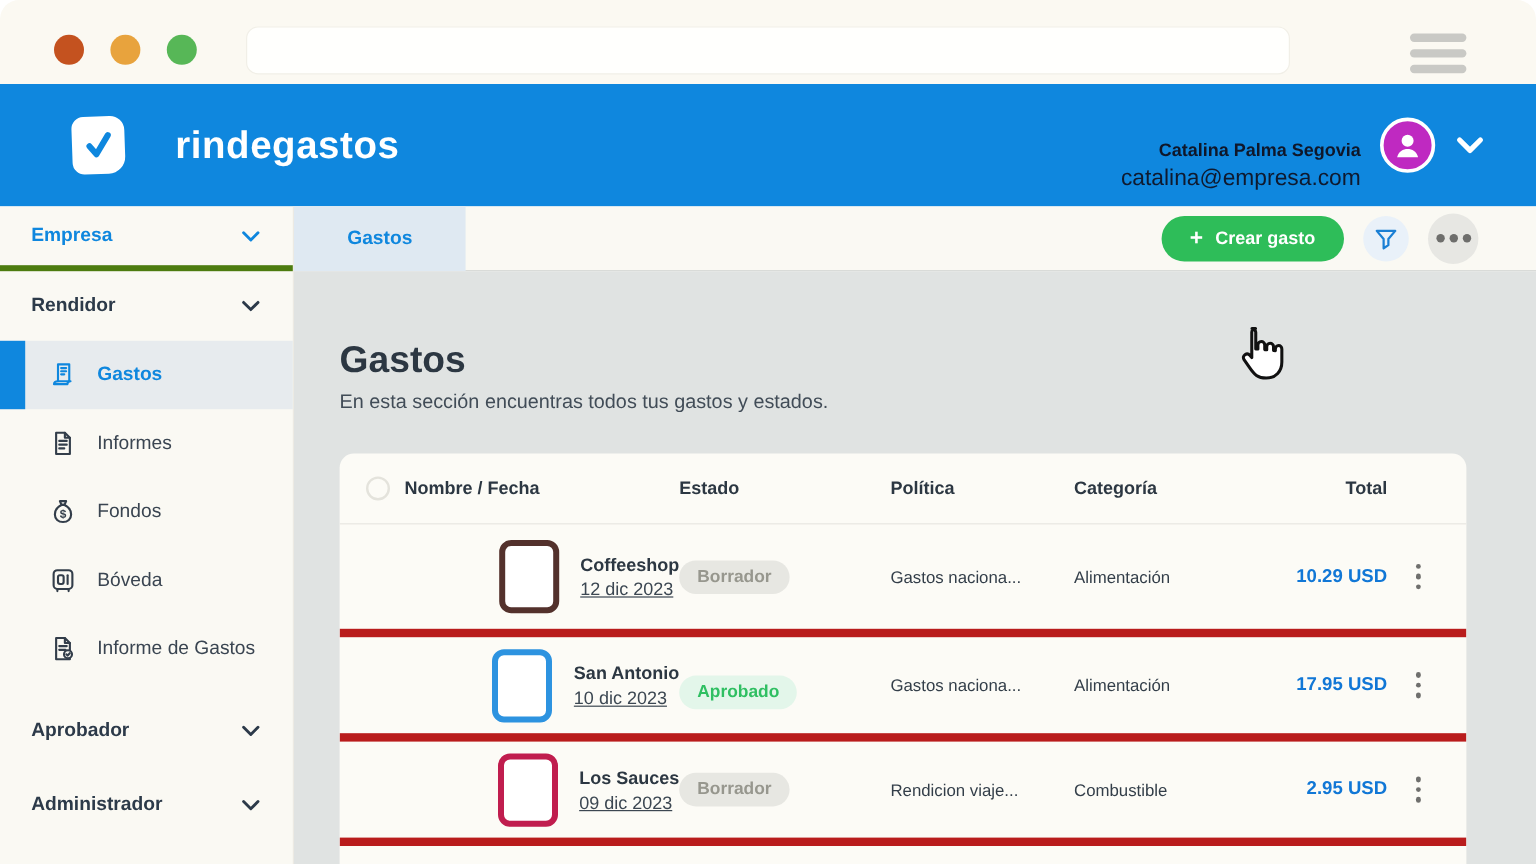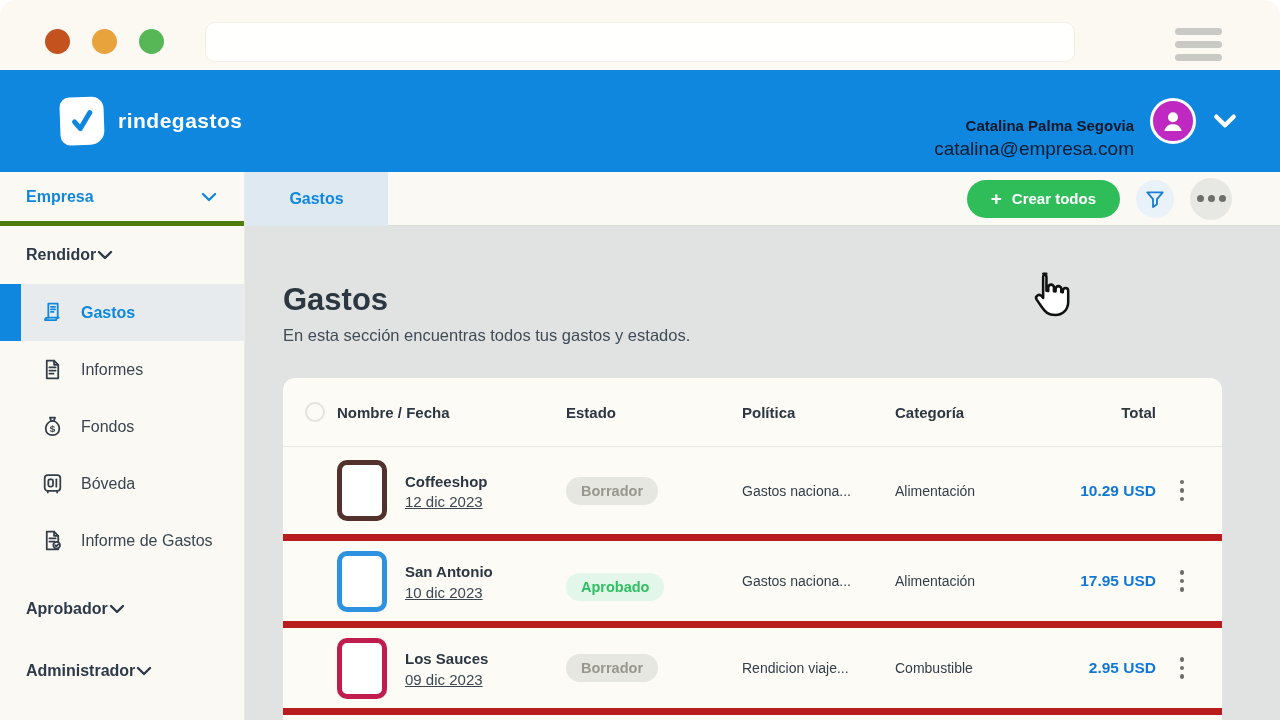--- a/index.html
+++ b/index.html
@@ -19,37 +19,37 @@
   .hamburger { position:absolute; right:58px; top:28px; width:47px; height:33px;
     display:flex; flex-direction:column; justify-content:space-between; }
   .hamburger span { display:block; height:7px; border-radius:4px; background:#c9c9c5; }
 
   
   .app-header { position:absolute; top:70px; left:0; width:1280px; height:102px;
     background:var(--brand-blue); display:flex; align-items:center; }
   .logo { display:flex; align-items:center; gap:14px; margin-left:60px; }
   .logo-mark { width:44px; height:48px; background:#fff; border-radius:10px 12px 14px 10px;
     display:flex; align-items:center; justify-content:center; transform:rotate(-2deg); }
-  .brand { color:#fff; font-size:21px; font-weight:800; letter-spacing:0.5px; }
+  .brand { color:#fff; font-size:32px; font-weight:800; letter-spacing:0.5px;margin-left:28px; }
   .header-right { margin-left:auto; margin-right:42px; display:flex; align-items:center; gap:16px; }
   .user-info { text-align:right; color:#0f172a; line-height:1.35;margin-top:35px; }
   .user-name { font-size:15px; font-weight:800; }
   .user-email { font-size:19px; font-weight:400; opacity:0.97; }
   .avatar { width:46px; height:46px; border-radius:50%; background:var(--magenta);
     border:3px solid #fff; display:flex; align-items:center; justify-content:center; }
   .header-chevron { color:#fff; display:flex; }
 
   
   .sidebar { position:absolute; top:172px; left:0; width:245px; bottom:0;
     background:#faf9f3; border-right:1px solid #eceae3; }
   .side-row { display:flex; align-items:center; }
   .empresa { height:54px; padding:0 26px; border-bottom:5px solid #4d7c0f;
     color:var(--brand-blue); font-weight:800; font-size:16px; justify-content:space-between; }
   .section-head { padding:0 26px; color:#2c3a49; font-weight:800; font-size:16px;
-    justify-content:flex-start; }
+    justify-content:space-between; }
   .section-head.rendidor { height:58px; }
   .section-head.aprobador { height:48px; margin-top:16px; }
   .section-head.administrador { height:48px; margin-top:14px; }
   .chev { display:flex; color:#2c3a49; }
   .empresa .chev { color:var(--brand-blue); }
   .side-item { height:57px; padding-left:40px; gap:16px; color:#3a4551; font-size:16px;
     cursor:pointer; position:relative; }
   .side-item .sicon { display:flex; color:#333e4a; }
   .side-item.active { background:#e7ebee; color:var(--brand-blue); font-weight:700; }
   .side-item.active .sicon { color:var(--brand-blue); }
@@ -76,27 +76,27 @@
 
   
   .content { position:absolute; top:226px; left:245px; right:0; bottom:0; background:#e0e3e2; }
   .page-title { margin:56px 0 8px 38px; font-size:31px; font-weight:800; color:#2c3742; }
   .page-subtitle { margin-left:38px; font-size:16.5px; color:#414c57; }
 
   .card { position:absolute; left:38px; top:152px; width:939px; height:400px;
     background:#fcfbf6; border-radius:12px; overflow:hidden; }
   .trow { display:grid; grid-template-columns:32px 229px 176px 153px 164px 1fr 36px;
     align-items:center; padding:0 18px 0 22px; }
-  .thead { height:69px; border-bottom:1px solid #e8e7e1; font-size:15px; font-weight:700; color:#2c3742; }
+  .thead { height:59px; border-bottom:1px solid #e8e7e1; font-size:15px; font-weight:700; color:#2c3742; }
   .cb-circle { width:20px; height:20px; border-radius:50%; border:2px solid #e4e3dc; background:transparent; }
   .th-total, .cell-total { text-align:right; padding-right:12px; }
 
   .row { height:87px; }
   .row + .row, .row-partial { border-top:7px solid #b91c1c; }
-  .name-cell { display:flex; align-items:center; gap:18px; }
+  .name-cell { display:flex; align-items:center; gap:18px;justify-content:flex-end; }
   .thumb { width:50px; height:61px; border:5px solid #555; border-radius:10px; background:#fff;
     padding:6px 4px 3px; }
   .paper { width:100%; height:100%;
     background:repeating-linear-gradient(to bottom, transparent 0 4px, #cccccc 4px 6px); }
   .nm { font-size:15px; font-weight:800; color:#2c3742; line-height:1.5; }
   .dt { font-size:15px; color:#3c4752;text-decoration:underline; }
   .badge { display:inline-block; padding:6px 15px; border-radius:15px; font-size:14.5px; font-weight:600; }
   .badge.draft { background:#e7e7e2; color:#97978e; }
   .badge.approved { background:#e3f6ea; color:#2fbf62;margin-top:12px; }
   .cell-policy, .cell-category { font-size:14px; color:#333e49; }
@@ -253,21 +253,21 @@
     <div class="side-row side-item partial">
       
     </div>
   </nav>
 
   <div class="tabstrip">
     <div class="tab-active">Gastos</div>
     <div class="strip-actions">
       <button class="btn-create">
         <span class="plus">+</span>
-        <span>Crear todos</span>
+        <span>Crear gasto</span>
       </button>
       <button class="round-btn btn-filter">
         <svg width="22" height="22" viewBox="0 0 20 20" fill="none" stroke="#1a7fd4" stroke-width="1.7" stroke-linejoin="round">
             <path d="M3 4h14l-5.2 6.2v4.6l-3.6 2.4v-7z"></path>
           </svg>
       </button>
       <button class="round-btn btn-more">
         <i></i>
           <i></i>
           <i></i>

